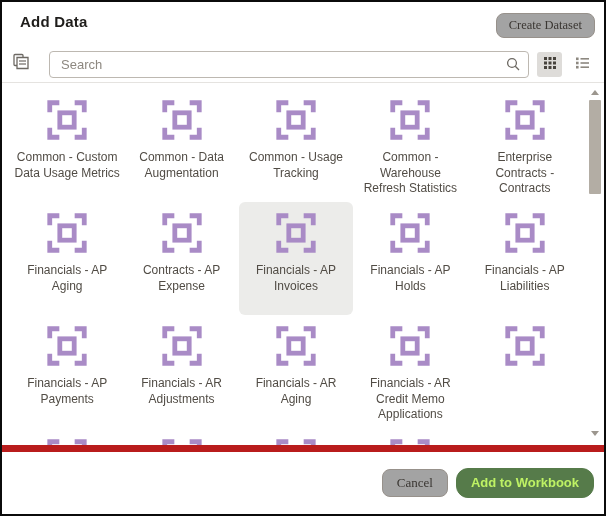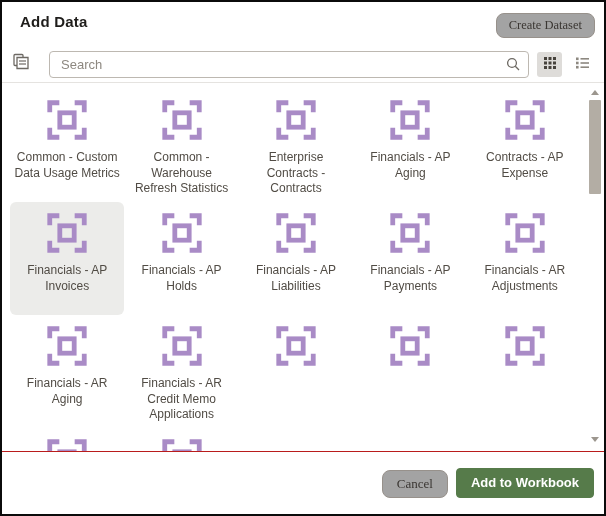--- a/index.html
+++ b/index.html
@@ -80,30 +80,30 @@
   .scroll-arrow { position:absolute; left:3px; width:0; height:0;
     border-left:4px solid transparent; border-right:4px solid transparent; }
   .scroll-up { top:7px; border-bottom:5px solid #9c968e; }
   .scroll-down { bottom:9px; border-top:5px solid #9c968e; }
   .scroll-thumb {
     position:absolute; top:17px; left:1px; width:12px; height:94px;
     background:#b3ada4; border-radius:1px;
   }
   
   .footer {
-    flex:0 0 57px; border-top:1px solid #b91c1c;
-    display:flex; align-items:flex-end; justify-content:flex-end;
+    flex:0 0 57px; border-top:7px solid #b91c1c;
+    display:flex; align-items:center; justify-content:flex-end;
     gap:8px; padding:16px 10px;
     background:#fff;
   }
   .btn-cancel { padding:5px 14px; font-size:13px; }
   .btn-primary {
-    font-family:inherit; font-size:13px; color:#ffffff; font-weight:bold;
+    font-family:inherit; font-size:13px; color:#bef264; font-weight:bold;
     background:var(--green,#567b4a); border:1px solid var(--green,#567b4a);
-    border-radius:4px; padding:6px 14px; cursor:pointer; line-height:1.2;
+    border-radius:12px; padding:6px 14px; cursor:pointer; line-height:1.2;
   }
 </style>
 </head>
 <body>
 
 <div class="dialog">
 
   <div class="header">
     <div class="title">Add Data</div>
     <button class="btn">Create Dataset</button>
@@ -175,22 +175,46 @@
         <path d="M6 16 V6 H16" stroke-width="5" stroke="#a98bc6"></path>
         <path d="M32 6 H42 V16" stroke-width="5" stroke="#a98bc6"></path>
         <path d="M42 32 V42 H32" stroke-width="5" stroke="#a98bc6"></path>
         <path d="M16 42 H6 V32" stroke-width="5" stroke="#a98bc6"></path>
         <rect x="16.5" y="16.5" width="15" height="15" stroke-width="5" stroke="#a98bc6"></rect>
       </svg>
     </span>
     <span class="tile-label">Common - Custom Data Usage Metrics</span>
   </div>
 
-
-
+  <div class="tile">
+    <span class="tile-icon">
+      <svg width="46" height="46" viewBox="0 0 48 48" fill="none">
+        <path d="M6 16 V6 H16" stroke-width="5" stroke="#a98bc6"></path>
+        <path d="M32 6 H42 V16" stroke-width="5" stroke="#a98bc6"></path>
+        <path d="M42 32 V42 H32" stroke-width="5" stroke="#a98bc6"></path>
+        <path d="M16 42 H6 V32" stroke-width="5" stroke="#a98bc6"></path>
+        <rect x="16.5" y="16.5" width="15" height="15" stroke-width="5" stroke="#a98bc6"></rect>
+      </svg>
+    </span>
+    <span class="tile-label">Common - Data Augmentation</span>
+  </div>
+
+
+  <div class="tile">
+    <span class="tile-icon">
+      <svg width="46" height="46" viewBox="0 0 48 48" fill="none">
+        <path d="M6 16 V6 H16" stroke-width="5" stroke="#a98bc6"></path>
+        <path d="M32 6 H42 V16" stroke-width="5" stroke="#a98bc6"></path>
+        <path d="M42 32 V42 H32" stroke-width="5" stroke="#a98bc6"></path>
+        <path d="M16 42 H6 V32" stroke-width="5" stroke="#a98bc6"></path>
+        <rect x="16.5" y="16.5" width="15" height="15" stroke-width="5" stroke="#a98bc6"></rect>
+      </svg>
+    </span>
+    <span class="tile-label">Common - Usage Tracking</span>
+  </div>
 
   <div class="tile">
     <span class="tile-icon">
       <svg width="46" height="46" viewBox="0 0 48 48" fill="none">
         <path d="M6 16 V6 H16" stroke-width="5" stroke="#a98bc6"></path>
         <path d="M32 6 H42 V16" stroke-width="5" stroke="#a98bc6"></path>
         <path d="M42 32 V42 H32" stroke-width="5" stroke="#a98bc6"></path>
         <path d="M16 42 H6 V32" stroke-width="5" stroke="#a98bc6"></path>
         <rect x="16.5" y="16.5" width="15" height="15" stroke-width="5" stroke="#a98bc6"></rect>
       </svg>

